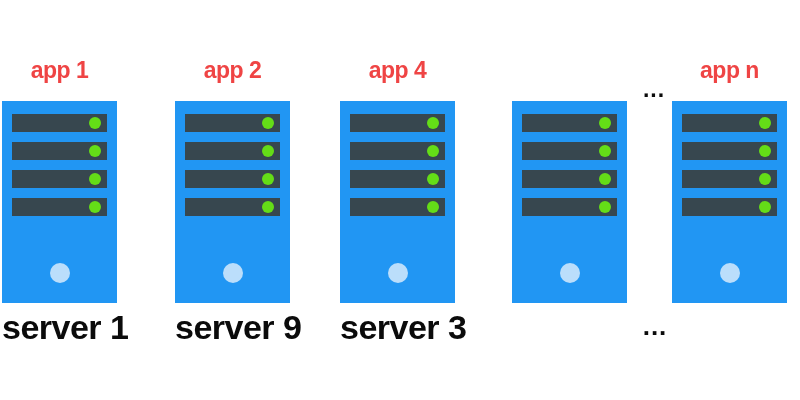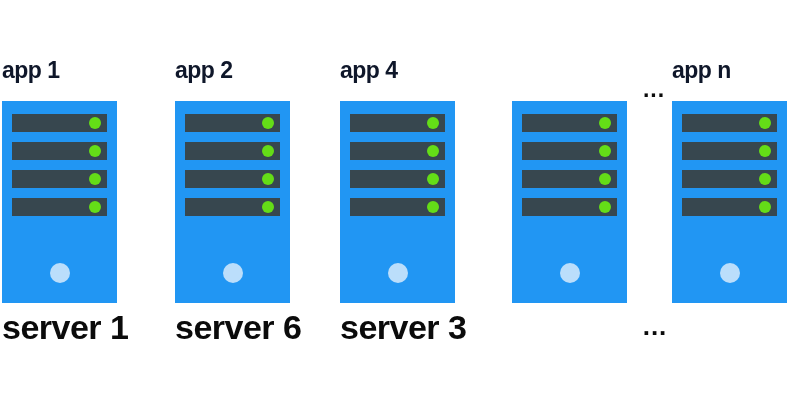--- a/index.html
+++ b/index.html
@@ -16,23 +16,24 @@
     position: absolute;
     top: 0;
     width: 115px;
     height: 400px;
   }
   .app-label {
     position: absolute;
     top: 57px;
     left: 0;
     width: 100%;
+    text-align: center;
     font-size: 23px;
     font-weight: bold;
-    color: #0f172a;
+    color: #ef4444;
     letter-spacing: -0.5px;
     white-space: nowrap;
   }
   .server-label {
     position: absolute;
     top: 308px;
     left: 0;
     width: 100%;
     text-align: center;
     font-size: 34px;
@@ -127,21 +128,21 @@
           <span class="led"></span>
         </div>
       <div class="slot s3">
           <span class="led"></span>
         </div>
       <div class="slot s4">
           <span class="led"></span>
         </div>
       <div class="power-circle"></div>
     </div>
-    <div class="server-label">server 6</div>
+    <div class="server-label">server 9</div>
   </div>
 
   <div class="column" style="left:340px">
     <div class="app-label">app 4</div>
     <div class="tower">
       <div class="slot s1">
           <span class="led"></span>
         </div>
       <div class="slot s2">
           <span class="led"></span>

